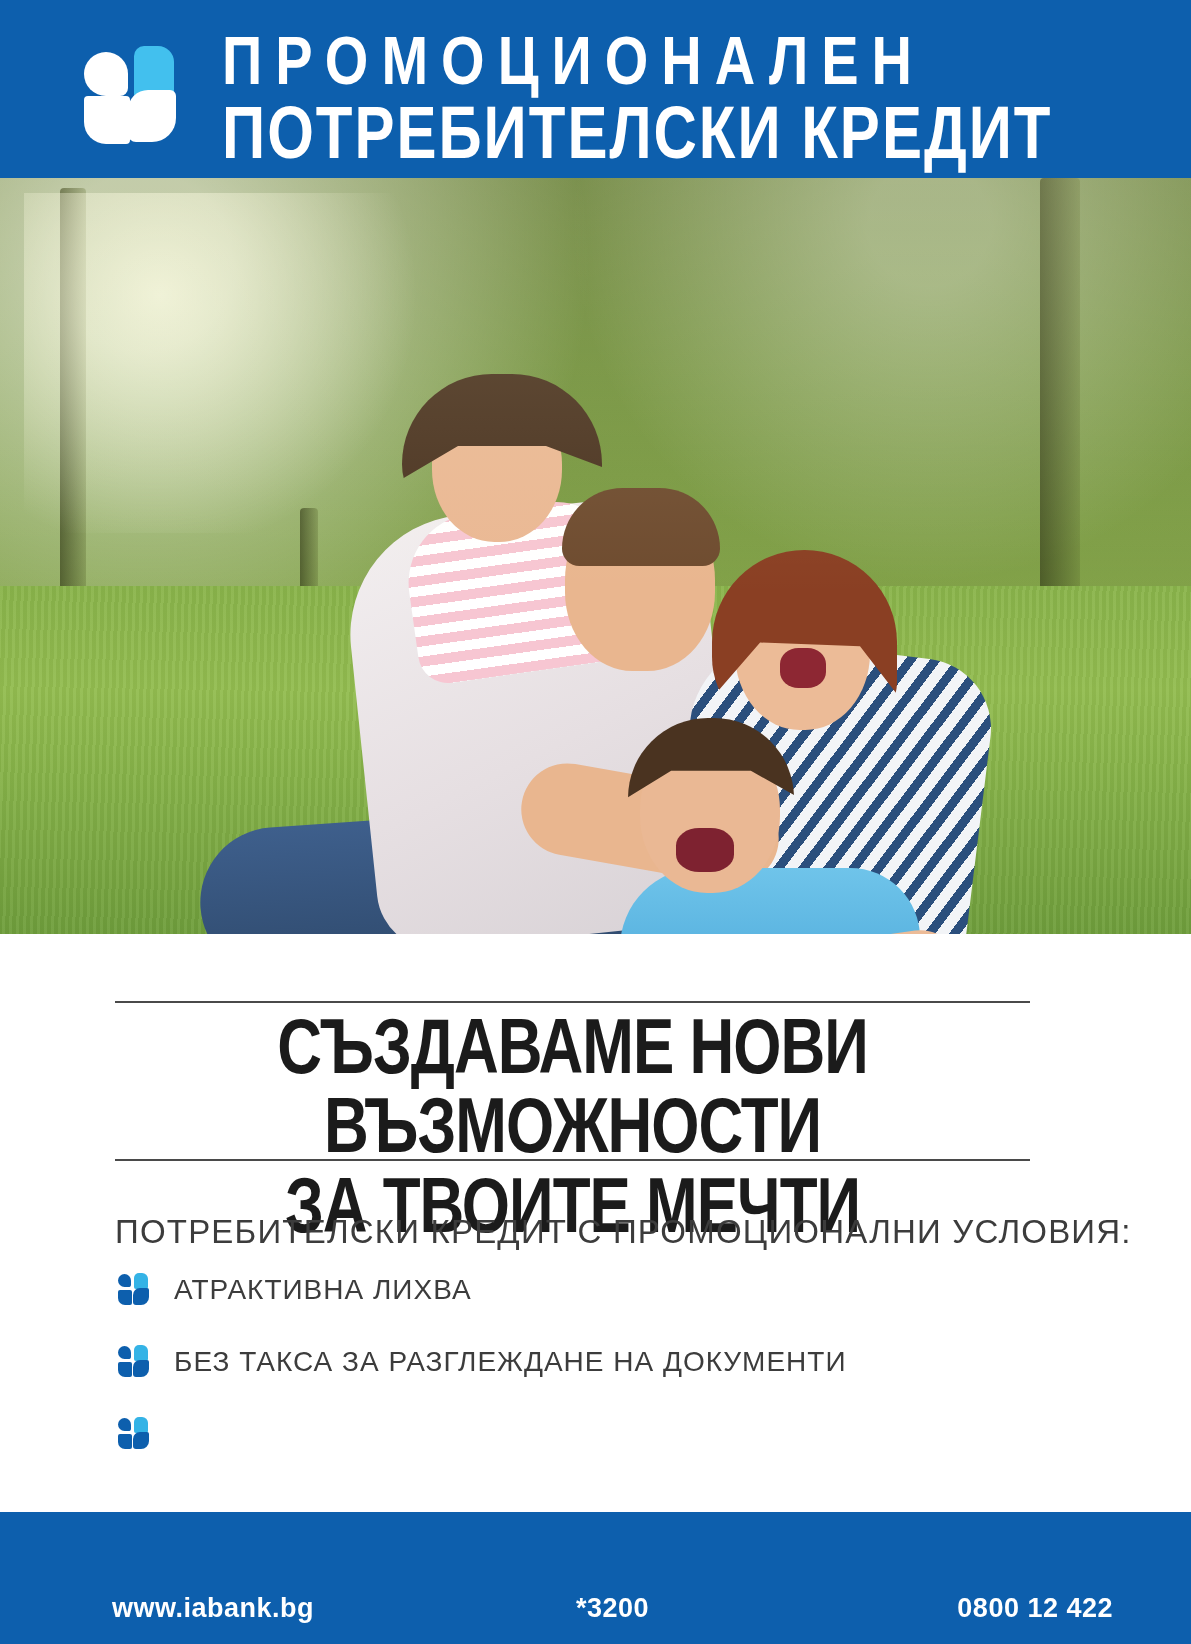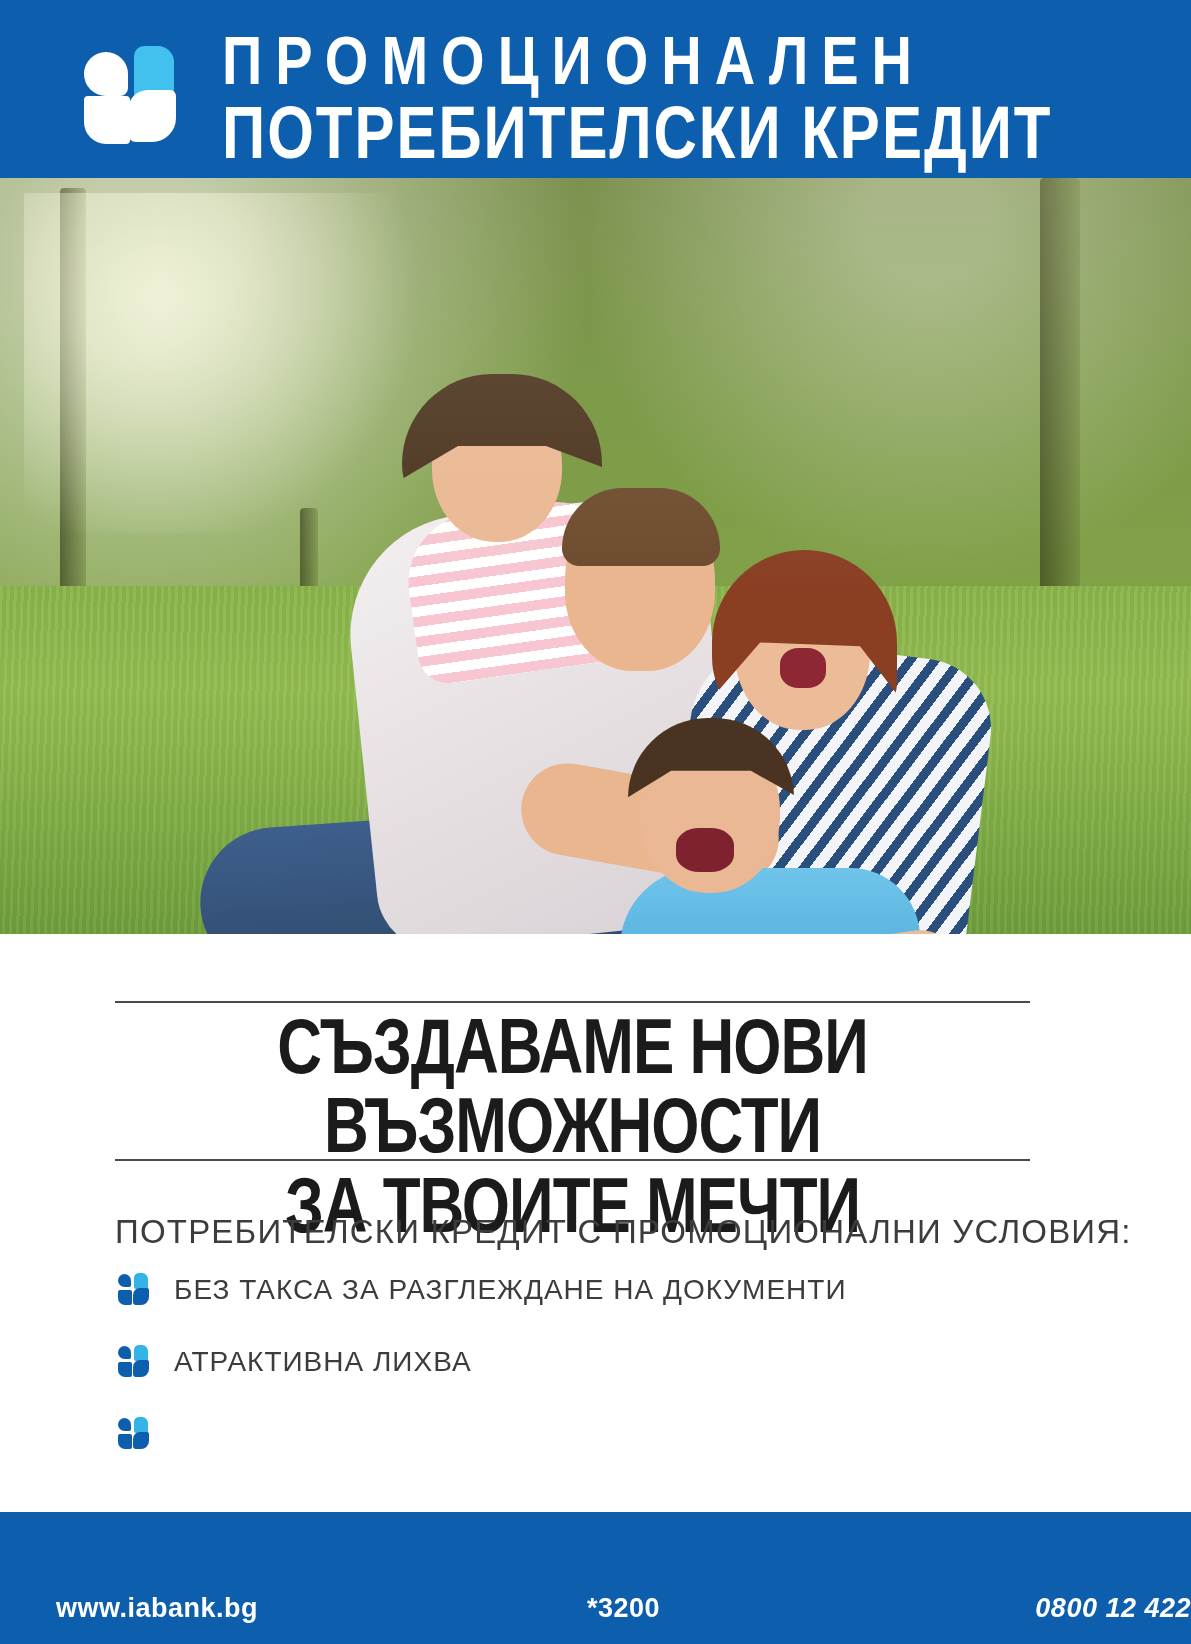--- a/index.html
+++ b/index.html
@@ -323,39 +323,39 @@
   }
   .footer-inner {
     position: absolute;
     left: 0; bottom: 20px;
     width: 1191px;
     display: flex;
     align-items: center;
   }
   .footer-web {
     width: 430px;
-    padding-left: 56px;
+    padding-left: 112px;
     font-size: 27px;
     font-weight: bold;
     letter-spacing: .5px;
   }
   .footer-short {
     flex: 1;
     text-align: center;
     font-size: 27px;
     font-weight: bold;
     letter-spacing: .5px;
   }
   .footer-phone {
     width: 430px;
+    padding-right: 78px;
     text-align: right;
     font-size: 27px;
     font-weight: bold;
     letter-spacing: .5px;
-    font-style: italic;
   }
 </style>
 </head>
 <body>
 
 <div class="header">
   <div class="logo-mark">
     <span class="lp p1"></span>
     <span class="lp p2"></span>
     <span class="lp p3"></span>
@@ -412,38 +412,38 @@
   <div class="subhead">ПОТРЕБИТЕЛСКИ КРЕДИТ С ПРОМОЦИОНАЛНИ УСЛОВИЯ:</div>
 
   <div class="bullets">
     <div class="bullet">
       <span class="bullet-icon">
         <i class="b1"></i>
           <i class="b2"></i>
           <i class="b3"></i>
           <i class="b4"></i>
       </span>
+      <span class="bullet-text">АТРАКТИВНА ЛИХВА</span>
+    </div>
+    <div class="bullet">
+      <span class="bullet-icon">
+        <i class="b1"></i>
+          <i class="b2"></i>
+          <i class="b3"></i>
+          <i class="b4"></i>
+      </span>
       <span class="bullet-text">БЕЗ ТАКСА ЗА РАЗГЛЕЖДАНЕ НА ДОКУМЕНТИ</span>
     </div>
     <div class="bullet">
       <span class="bullet-icon">
         <i class="b1"></i>
           <i class="b2"></i>
           <i class="b3"></i>
           <i class="b4"></i>
       </span>
-      <span class="bullet-text">АТРАКТИВНА ЛИХВА</span>
-    </div>
-    <div class="bullet">
-      <span class="bullet-icon">
-        <i class="b1"></i>
-          <i class="b2"></i>
-          <i class="b3"></i>
-          <i class="b4"></i>
-      </span>
     </div>
   </div>
 </div>
 
 <div class="footer">
   <div class="footer-inner">
     <div class="footer-web">www.iabank.bg</div>
     <div class="footer-short">*3200</div>
     <div class="footer-phone">0800 12 422</div>
   </div>

